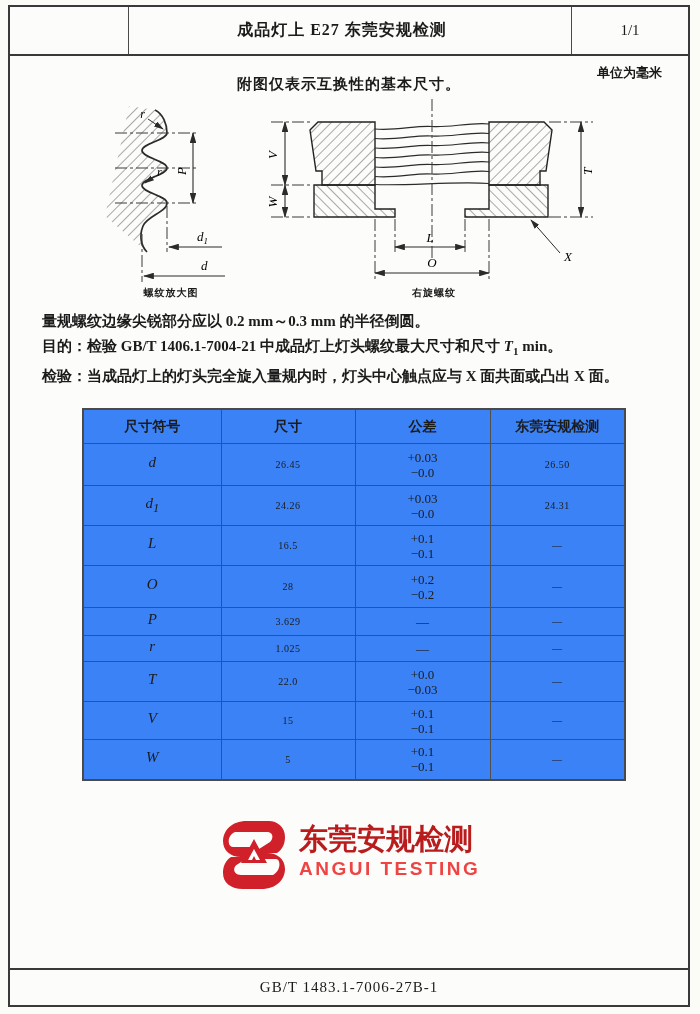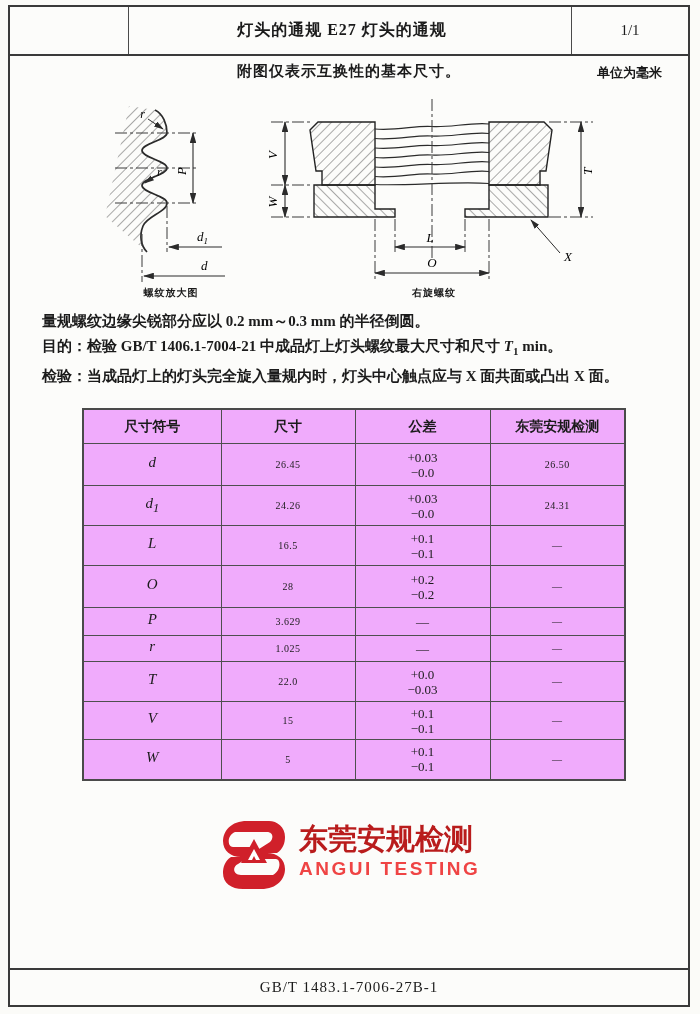--- a/index.html
+++ b/index.html
@@ -14,34 +14,34 @@
     position:absolute;left:8px;top:5px;width:682px;height:1002px;
     border:2px solid #3a3a3a;box-sizing:border-box;background:#fcfcfa;
   }
   
   .hdr{position:absolute;left:0;top:0;right:0;height:47px;border-bottom:2px solid #3a3a3a;display:flex;}
   .hdr-left{width:118px;border-right:1.5px solid #4a4a4a;}
   .hdr-title{flex:1;display:flex;align-items:center;justify-content:center;
     font-size:16px;font-weight:600;letter-spacing:1px;}
   .hdr-page{width:116px;border-left:1.5px solid #4a4a4a;display:flex;align-items:center;justify-content:center;font-size:15px;margin-left:16px;}
   .unit-note{position:absolute;top:57px;right:26px;font-size:13px;font-weight:600;}
-  .fig-note{position:absolute;top:55px;left:0;right:0;text-align:center;font-size:15px;font-weight:600;letter-spacing:1px;}
+  .fig-note{position:absolute;top:68px;left:0;right:0;text-align:center;font-size:15px;font-weight:600;letter-spacing:1px;}
   
   .svg-left{position:absolute;left:75px;top:93px;}
   .svg-right{position:absolute;left:257px;top:90px;}
   .cap{position:absolute;font-size:10px;font-weight:700;letter-spacing:1px;text-align:center;width:140px;}
   .cap-left{left:91px;top:279px;}
   .cap-right{left:354px;top:279px;}
   
   .notes{position:absolute;left:32px;top:302px;width:630px;font-size:15px;line-height:25px;font-weight:600;}
   .notes i{font-family:"Liberation Serif","DejaVu Serif",serif;}
   .notes sub{font-size:11px;}
   
   table.spec{position:absolute;left:72px;top:401px;border-collapse:collapse;table-layout:fixed;
-    border:2px solid #4a4a4a;background:#f0abfc;}
+    border:2px solid #4a4a4a;background:#3b82f6;}
   table.spec th,table.spec td{border:1.6px solid #4f4f4f;text-align:center;vertical-align:middle;padding:0;}
   table.spec th{font-size:14px;font-weight:600;height:33px;}
   .c1{width:138px;} .c2{width:134px;} .c3{width:135px;} .c4{width:135px;}
   td.sym{font-style:italic;font-size:15px;}
   td.num,td.wear{font-size:10px;letter-spacing:.5px;}
   td.tol{font-size:13px;}
   .tolbox{display:flex;flex-direction:column;align-items:center;justify-content:center;line-height:15px;}
   
   .logo{position:absolute;left:211px;top:812px;display:flex;align-items:flex-start;}
   .logo-text{margin-left:12px;}
@@ -52,21 +52,21 @@
     display:flex;align-items:center;justify-content:center;font-size:15px;letter-spacing:1px;}
   svg text{font-family:"Liberation Serif","DejaVu Serif",serif;}
 </style>
 </head>
 <body>
 
 <div class="page-border">
 
   <div class="hdr">
     <div class="hdr-left"></div>
-    <div class="hdr-title">灯头的通规 E27 灯头的通规</div>
+    <div class="hdr-title">成品灯上 E27 东莞安规检测</div>
     <div class="hdr-page">1/1</div>
   </div>
 
   <div class="unit-note">单位为毫米</div>
   <div class="fig-note">附图仅表示互换性的基本尺寸。</div>
 
   <svg class="svg-left" width="220" height="190" viewBox="0 0 220 190">
     <defs>
       <pattern id="hL" patternUnits="userSpaceOnUse" width="7" height="7" patternTransform="rotate(45)">
         <line x1="0" y1="0" x2="0" y2="7" stroke="#555" stroke-width="1"></line>

